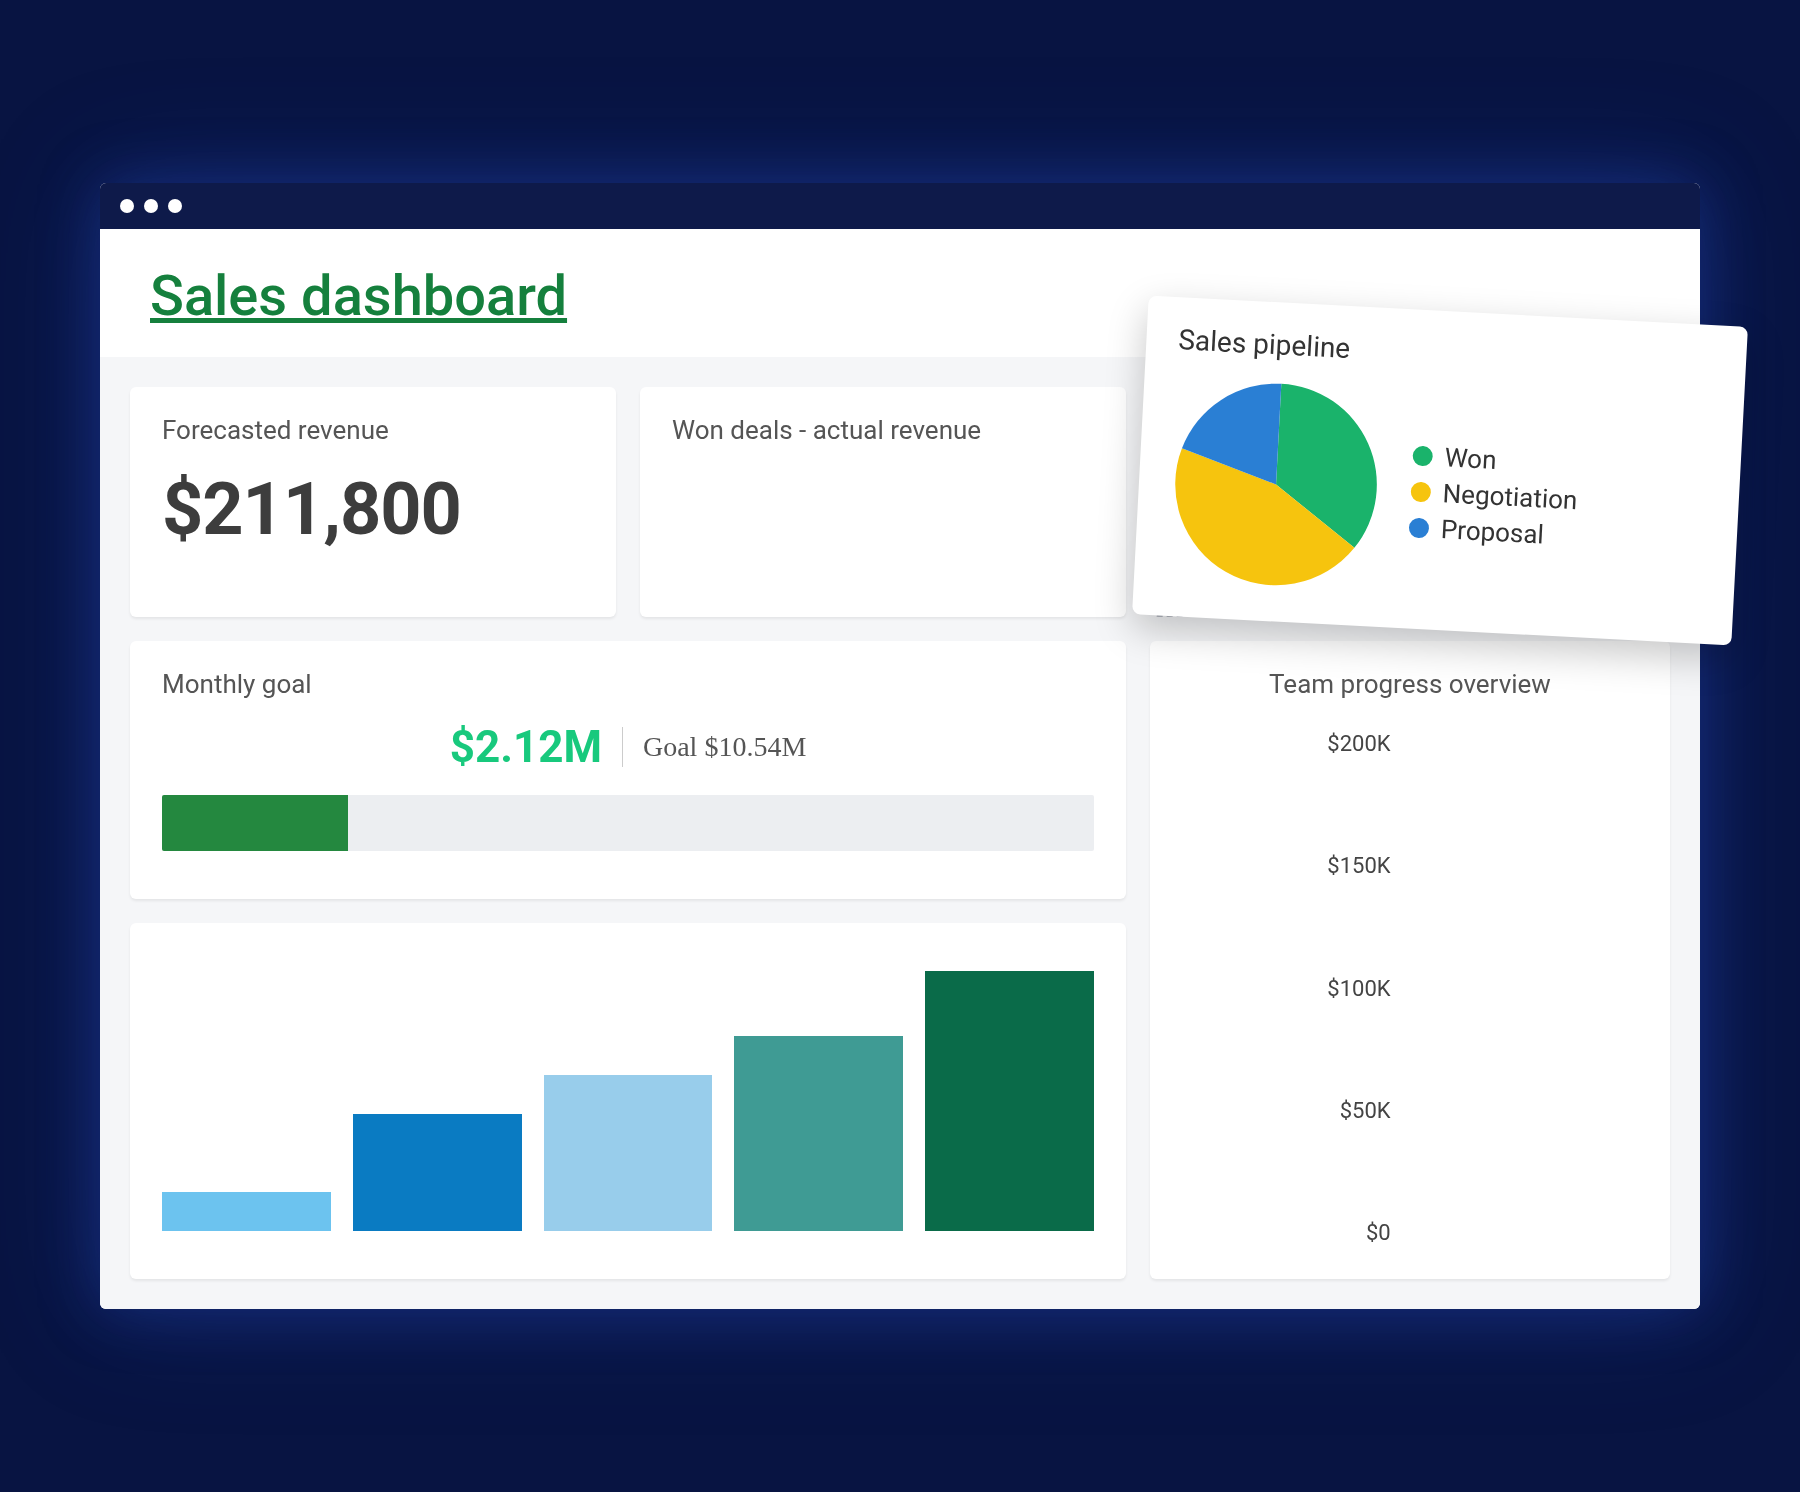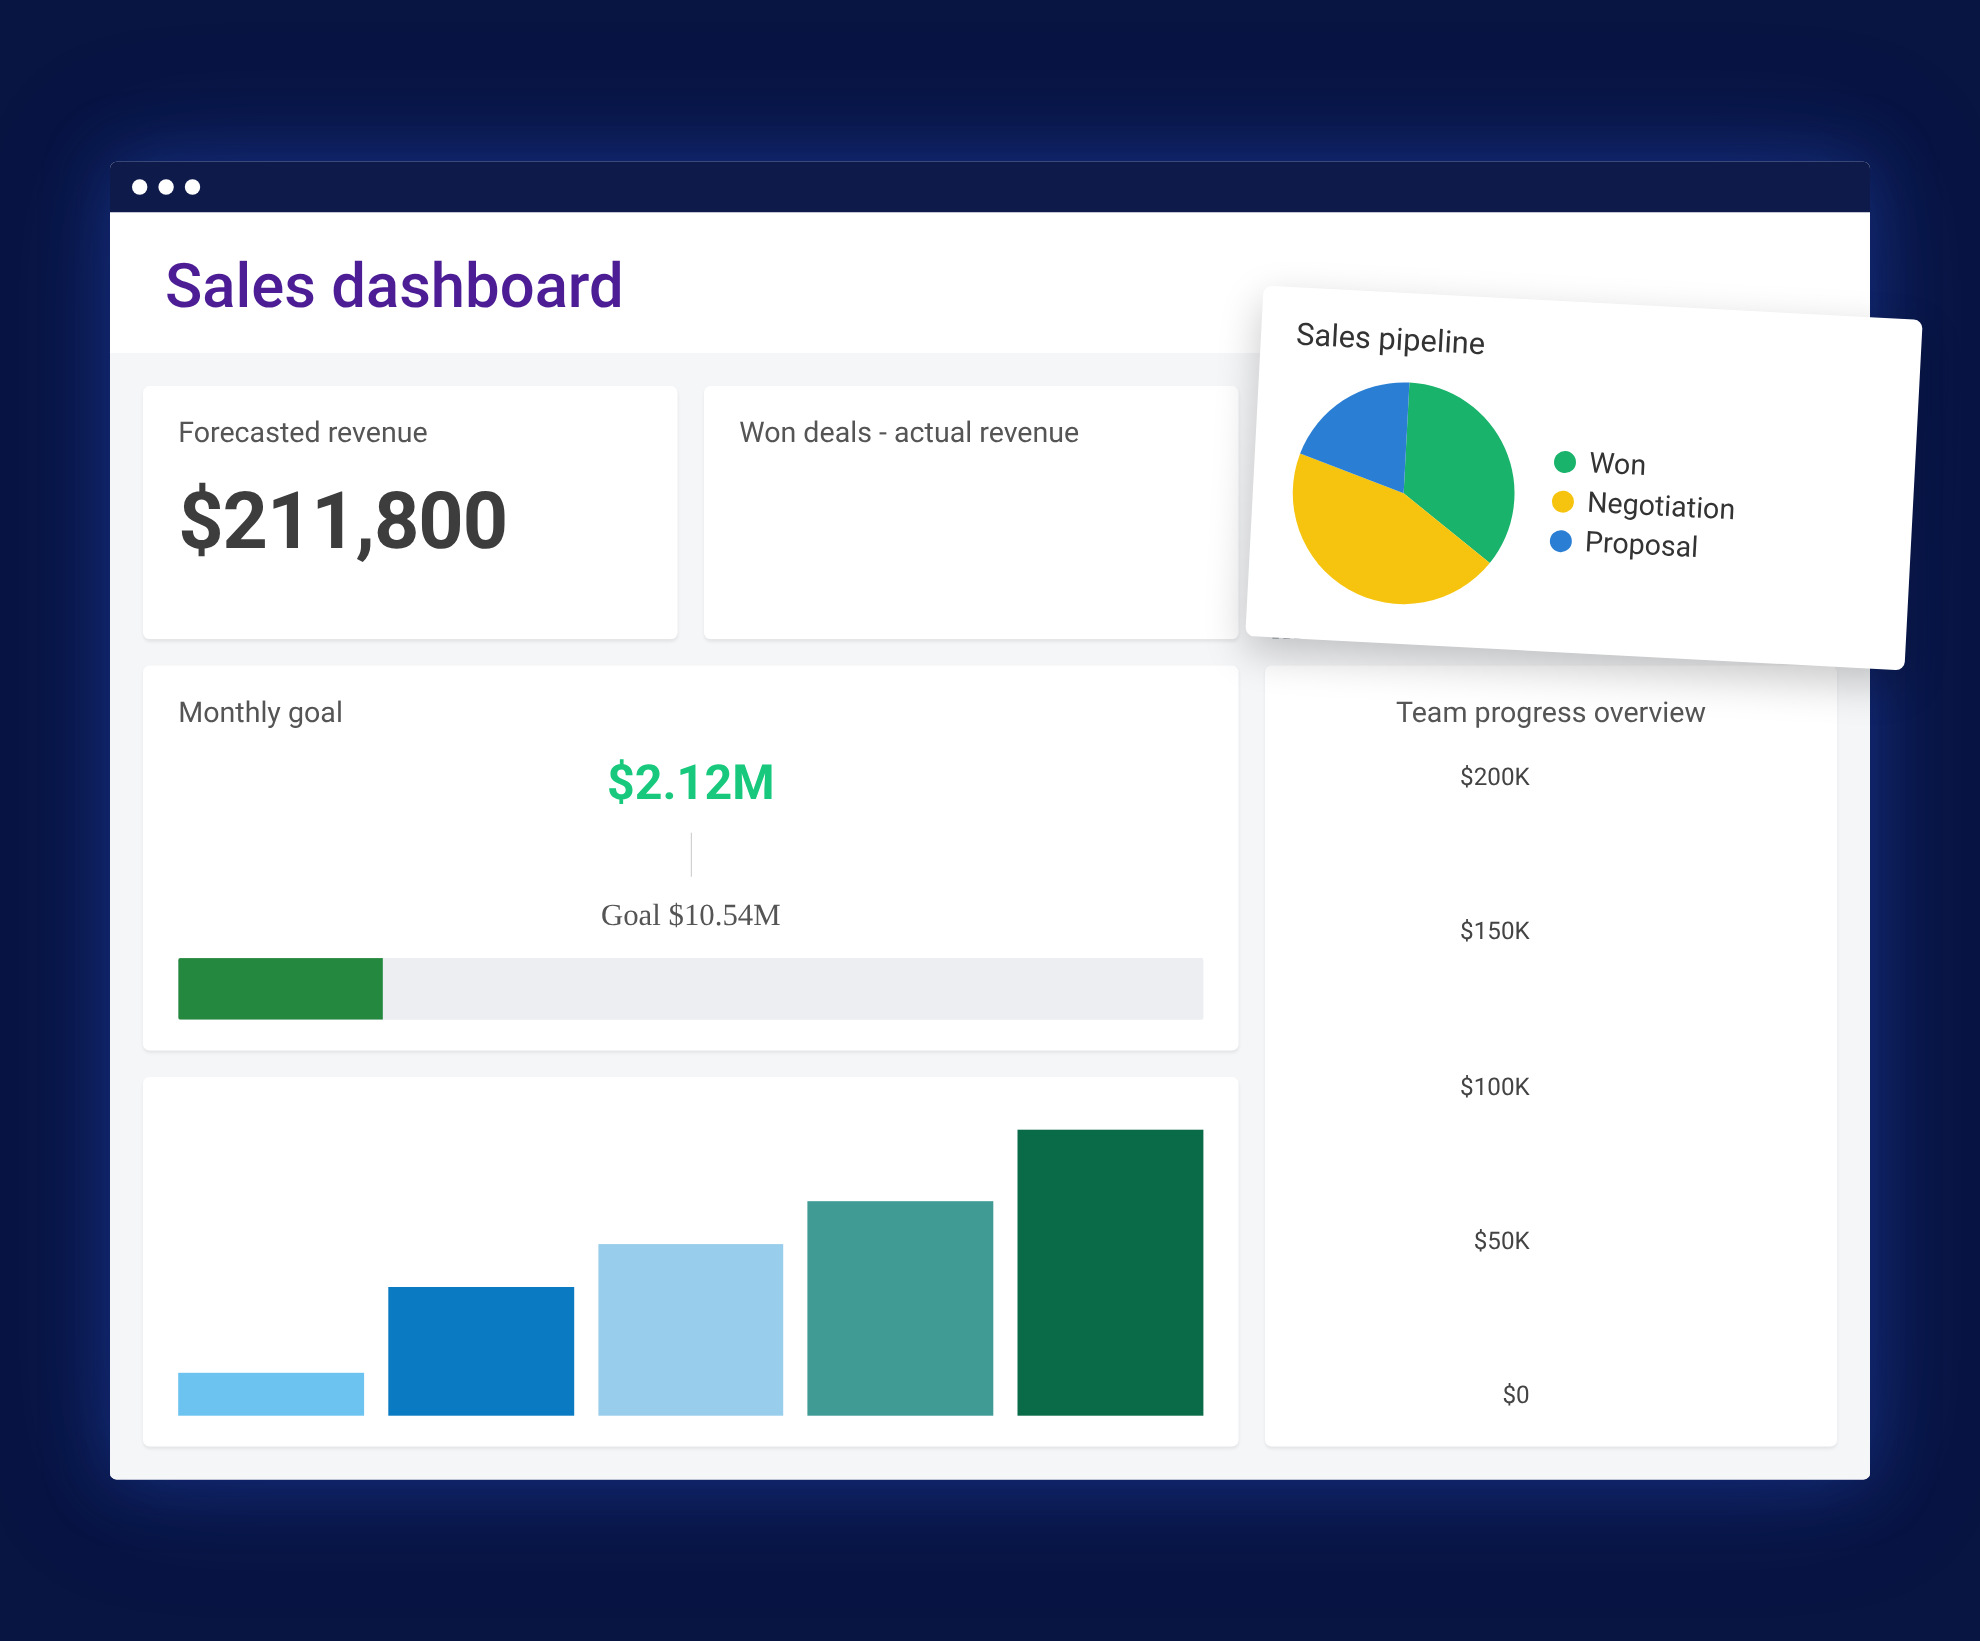--- a/index.html
+++ b/index.html
@@ -31,21 +31,22 @@
   }
   .dot {
     width: 14px; height: 14px; border-radius: 50%; background: #fff; display:inline-block;
   }
   .header {
     padding: 34px 50px 28px 50px;
   }
   .header h1 {
     font-size: 56px;
     font-weight: 500;
-    color: #4c1d95;
+    color: #15803d;
+    text-decoration: underline;
   }
   .body {
     background: #f5f6f8;
     padding: 30px;
     border-radius: 0 0 6px 6px;
     display: grid;
     grid-template-columns: 1fr 1fr 520px;
     grid-template-rows: auto auto auto;
     gap: 24px;
     position: relative;
@@ -76,21 +77,21 @@
     border: 2px dashed #b5b9c2;
     border-radius: 8px;
     background: transparent;
     min-height: 230px;
   }
 
   .monthly-goal {
     grid-column: 1 / span 2; grid-row: 2;
   }
   .goal-line {
-    display:flex; align-items:center; gap:20px; justify-content:center; margin-bottom:22px;flex-direction:column;
+    display:flex; align-items:center; gap:20px; justify-content:center; margin-bottom:22px;
   }
   .goal-value {
     font-size: 44px; font-weight: 700; color: #18c97d;
   }
   .goal-divider {
     width:1px; height:40px; background:#ccc;
   }
   .goal-target {
     font-size: 28px; color:#555;font-family:Liberation Serif, serif;
   }

